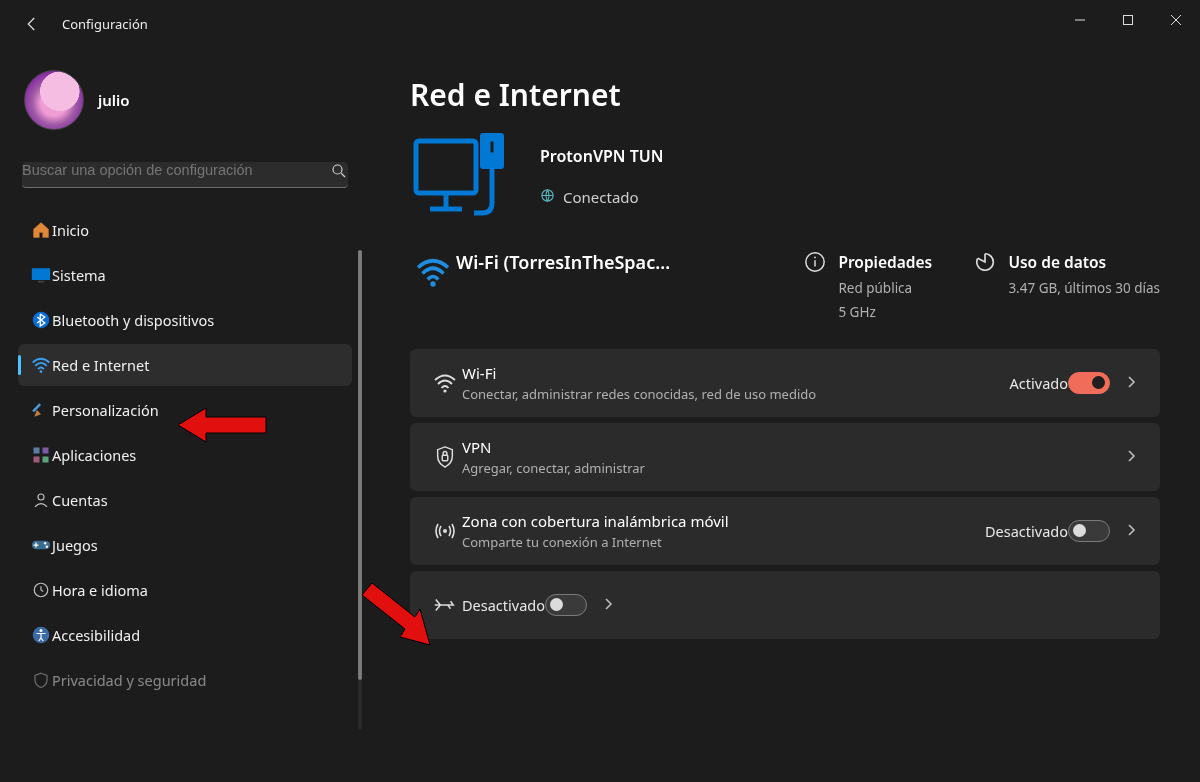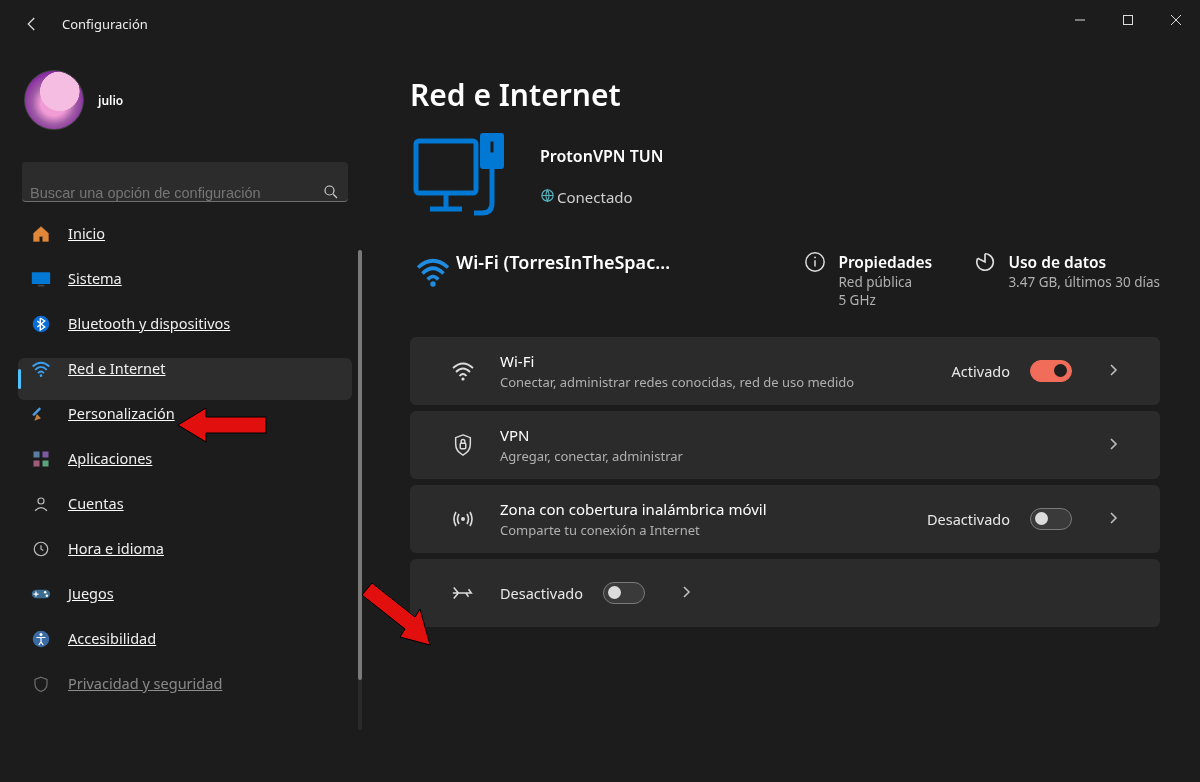--- a/index.html
+++ b/index.html
@@ -41,89 +41,87 @@
   padding: 10px 18px 0 18px;
   display: flex; flex-direction: column;
 }
 .user-block { display: flex; align-items: center; gap: 14px; margin: 12px 6px 28px 6px; }
 .avatar {
   width: 60px; height: 60px; border-radius: 50%;
   background: radial-gradient(circle at 60% 35%, #f6bde3 0 38%, transparent 39%),
               radial-gradient(circle at 50% 55%, #f29cd6 30%, #a05ca5 50%, #7f1aa3 80%);
   border: 1px solid #444;
 }
-.username { font-size: 12px; font-weight: 600; }
+.username { font-size: 15px; font-weight: 600; }
 .search {
   margin: 4px 4px 18px 4px;
-  height: 40px;
+  height: 26px;
   background: #2c2c2c;
   border-radius: 4px;
   border-bottom: 1px solid #6e6e6e;
-  display: flex; align-items: flex-end;
-  padding: 0 8px;
+  display: flex; align-items: flex-start;
+  padding: 0 0;
 }
 .search input {
   flex: 1; background: transparent; border: none; outline: none;
   color: #d4d4d4; font-size: 14.5px;
 }
 .nav { flex: 1; overflow-y: auto; }
 .nav-item {
-  display: flex; 
-  gap: 16px;
+  display: flex; align-items: center;
+  gap: 0;
   height: 42px;
   padding: 0 12px;
   margin: 3px 0;
   border-radius: 6px;
   cursor: pointer;
   position: relative;
-  text-decoration: underline;
 }
 .nav-item.selected { background: #2d2d2d; }
 .nav-item.selected::before {
   content: ""; position: absolute; left: 0; top: 11px; bottom: 11px;
   width: 3px; background: #4cc2ff; border-radius: 2px;
 }
 .nav-icon { width: 22px; height: 22px; display: flex; align-items: center; justify-content: center; }
 .nav-label { font-size: 14.5px; color: #f0f0f0; }
 .scrollbar {
   position: absolute; left: 358px; top: 250px; width: 4px; height: 480px;
   background: #2a2a2a; border-radius: 2px;
 }
 .scrollbar-thumb { width:100%; height: 430px; background: #7a7a7a; border-radius: 2px; }
 
 .main {
   flex: 1; padding: 26px 40px 0 40px; overflow-y: auto;
 }
 .page-title { font-size: 30px; font-weight: 600; margin-bottom: 12px; }
 .conn-block { display: flex; align-items: center; gap: 30px; margin: 12px 0 8px 0; }
 .conn-name { font-size: 16px; font-weight: 600; }
-.conn-status { display: flex; align-items: center; gap: 2px; color: #cfcfcf; margin-top: 20px; font-size: 15px;}
+.conn-status { display: flex; align-items: center; gap: 8px; color: #cfcfcf; margin-top: 20px; font-size: 15px;}
 .status-dot { color: #56b6c2; }
 
 .wifi-row {
   display: flex; align-items: flex-start; 
   margin: 26px 0 28px 0;
 }
 .wifi-icon-col { width: 46px; display:flex; justify-content:center; padding-top:6px;}
 .wifi-info { flex: 1; }
 .wifi-name { font-size: 18px; font-weight: 600; line-height: 1.25; }
 .wifi-sub { color: #cfcfcf; margin-top: 6px; font-size: 15px;}
 .info-chunk { display: flex; gap: 12px; align-items:flex-start; min-width: 170px;}
 .info-label { font-weight: 600; font-size: 15.5px; }
-.info-sub { color: #b0b0b0; font-size: 13.5px; margin-top: 0;}
+.info-sub { color: #b0b0b0; font-size: 13.5px; margin-top: 6px;}
 
 .cards { display: flex; flex-direction: column; gap: 6px; }
 .card {
   background: #2b2b2b;
   border-radius: 6px;
   min-height: 68px;
   display: flex; align-items: center;
-  padding: 12px 36px;
+  padding: 12px 18px;
   cursor: pointer;
-  gap: 20px;
 }
 .card-icon { width: 34px; display:flex; justify-content:center; }
 .card-body { flex: 1; }
 .card-title { font-size: 15px; color: #fff; }
 .card-sub { font-size: 13px; color: #b0b0b0; margin-top: 2px; }
 .card-state { font-size: 14.5px; color: #e8e8e8; }
 .toggle {
   width: 42px; height: 22px; border-radius: 12px;
   background: #3a3a3a; border: 1px solid #7a7a7a;
   position: relative; margin-right: 12px;
@@ -249,37 +247,37 @@
         <span class="nav-icon">
             <svg width="18" height="18" viewBox="0 0 24 24" fill="none" stroke="#bdbdbd" stroke-width="1.6">
               <circle cx="12" cy="8" r="4"></circle>
               <path d="M4 21 Q12 13 20 21"></path>
             </svg>
           </span>
         <span class="nav-label">Cuentas</span>
       </div>
       <div class="nav-item">
         <span class="nav-icon">
-            <svg width="18" height="18" viewBox="0 0 24 24" fill="none" stroke="#bdbdbd" stroke-width="1.6">
-              <circle cx="12" cy="12" r="9"></circle>
-              <path d="M12 7 V12 L15 14"></path>
-            </svg>
-          </span>
-        <span class="nav-label">Hora e idioma</span>
-      </div>
-      <div class="nav-item">
-        <span class="nav-icon">
             <svg width="20" height="16" viewBox="0 0 24 16">
               <rect x="1" y="3" width="22" height="10" rx="5" fill="#3b6b8f"></rect>
               <circle cx="17" cy="6" r="1.5" fill="#fff"></circle>
               <circle cx="19" cy="10" r="1.5" fill="#fff"></circle>
               <path d="M6 5 V11 M3 8 H9" stroke="#fff" stroke-width="1.5"></path>
             </svg>
           </span>
         <span class="nav-label">Juegos</span>
+      </div>
+      <div class="nav-item">
+        <span class="nav-icon">
+            <svg width="18" height="18" viewBox="0 0 24 24" fill="none" stroke="#bdbdbd" stroke-width="1.6">
+              <circle cx="12" cy="12" r="9"></circle>
+              <path d="M12 7 V12 L15 14"></path>
+            </svg>
+          </span>
+        <span class="nav-label">Hora e idioma</span>
       </div>
       <div class="nav-item">
         <span class="nav-icon">
             <svg width="18" height="18" viewBox="0 0 24 24">
               <circle cx="12" cy="12" r="11" fill="#3a6ba3"></circle>
               <circle cx="12" cy="6" r="2" fill="#fff"></circle>
               <path d="M6 10 L18 10 M12 10 V16 M9 20 L12 16 L15 20" stroke="#fff" stroke-width="1.6" fill="none"></path>
             </svg>
           </span>
         <span class="nav-label">Accesibilidad</span>

